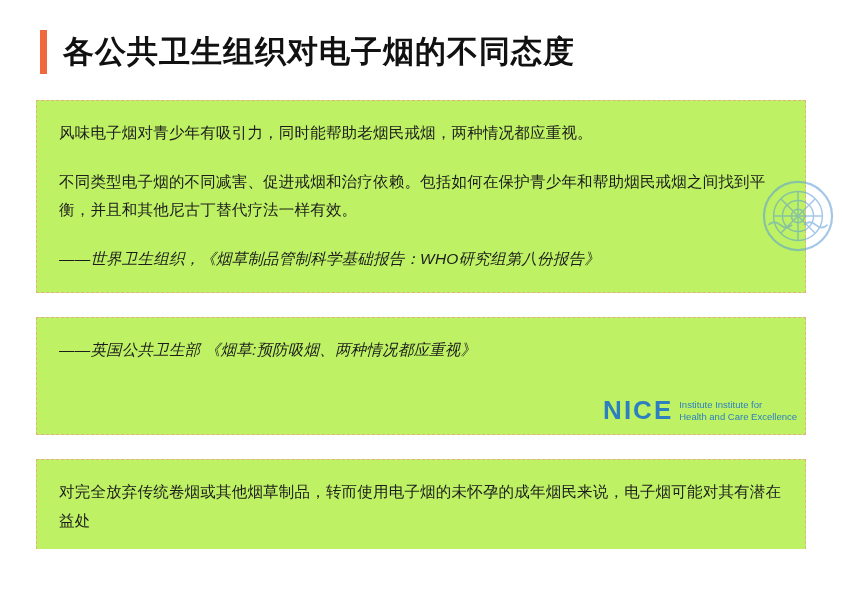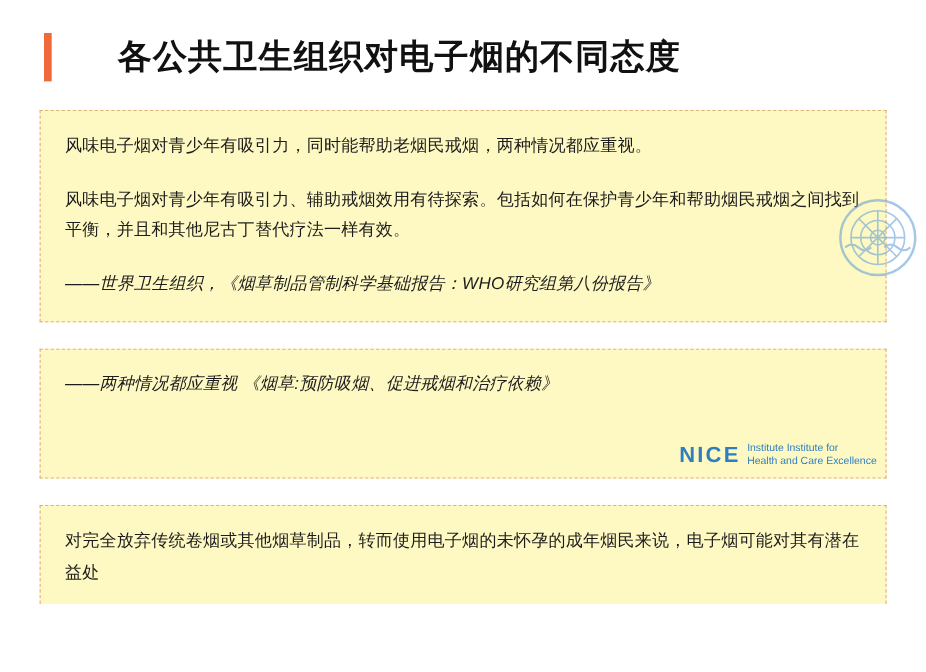--- a/index.html
+++ b/index.html
@@ -23,21 +23,20 @@
     padding: 0 36px;
   }
 
   
   .title-row {
     display: flex;
     align-items: center;
     margin-top: 30px;
     margin-bottom: 26px;
     padding-left: 4px;
-    gap: 44px;
   }
   .title-bar {
     width: 7px;
     height: 44px;
     background: #f0693c;
     margin-right: 16px;
     flex: 0 0 auto;
   }
   .title-text {
     font-size: 31px;
@@ -48,21 +47,21 @@
     white-space: nowrap;
   }
 
   
   .quote-block {
     position: relative;
     border: 1px dashed #e3b07f;
     box-sizing: border-box;
     padding: 18px 22px 14px 22px;
     margin-bottom: 24px;
-    background: #fef9c3;
+    background: #bef264;
   }
   .quote-block p {
     margin: 0 0 20px 0;
     font-size: 15.5px;
     line-height: 1.85;
     color: #1c1c1c;
     letter-spacing: 0.2px;
   }
   .quote-block p:last-child {
     margin-bottom: 0;
@@ -97,21 +96,21 @@
   }
   .nice-logo {
     position: absolute;
     right: 8px;
     bottom: 8px;
     display: flex;
     align-items: center;
     gap: 6px;
   }
   .nice-word {
-    font-size: 20px;
+    font-size: 26px;
     font-weight: bold;
     color: #2e7fbf;
     letter-spacing: 2px;
     font-family: "Liberation Sans", sans-serif;
   }
   .nice-sub {
     font-size: 9.5px;
     line-height: 1.25;
     color: #2e7fbf;
   }
@@ -122,39 +121,39 @@
 
 <div class="page">
 
   <div class="title-row">
     <div class="title-bar"></div>
     <div class="title-text">各公共卫生组织对电子烟的不同态度</div>
   </div>
 
   <div class="quote-block" id="block-who">
     <p>风味电子烟对青少年有吸引力，同时能帮助老烟民戒烟，两种情况都应重视。</p>
-    <p><span>风味电子烟对青少年有吸引力、辅助戒烟效用有待探索。包括如何在</span><b>保护青少年和帮助</b><b>烟民戒烟之间找到平衡</b><span>，并且和其他尼古丁替代疗法一样有效。</span></p>
+    <p><span>不同类型电子烟的不同减害、促进戒烟和治疗依赖。包括如何在</span><b>保护青少年和帮助</b><b>烟民戒烟之间找到平衡</b><span>，并且和其他尼古丁替代疗法一样有效。</span></p>
     <p class="source">——世界卫生组织，《烟草制品管制科学基础报告：WHO研究组第八份报告》</p>
 
     <svg class="un-logo" viewBox="0 0 100 100" aria-hidden="true">
       <circle cx="50" cy="50" r="46" fill="none" stroke="#5b9bd5" stroke-width="3"></circle>
       <circle cx="50" cy="50" r="33" fill="none" stroke="#5b9bd5" stroke-width="2"></circle>
       <circle cx="50" cy="50" r="21" fill="none" stroke="#5b9bd5" stroke-width="2"></circle>
       <circle cx="50" cy="50" r="9" fill="none" stroke="#5b9bd5" stroke-width="2"></circle>
       <line x1="50" y1="17" x2="50" y2="83" stroke="#5b9bd5" stroke-width="2"></line>
       <line x1="17" y1="50" x2="83" y2="50" stroke="#5b9bd5" stroke-width="2"></line>
       <line x1="27" y1="27" x2="73" y2="73" stroke="#5b9bd5" stroke-width="2"></line>
       <line x1="73" y1="27" x2="27" y2="73" stroke="#5b9bd5" stroke-width="2"></line>
       <path d="M10 62 Q18 55 26 62 Q34 69 42 62" fill="none" stroke="#5b9bd5" stroke-width="2.5"></path>
       <path d="M58 62 Q66 55 74 62 Q82 69 90 62" fill="none" stroke="#5b9bd5" stroke-width="2.5"></path>
     </svg>
   </div>
 
   <div class="quote-block" id="block-phe">
-    <p class="source">——两种情况都应重视 《烟草:预防吸烟、促进戒烟和治疗依赖》</p>
+    <p class="source">——英国公共卫生部 《烟草:预防吸烟、两种情况都应重视》</p>
 
     <div class="nice-logo">
       <div class="nice-word">NICE</div>
       <div class="nice-sub">
         <span>Institute Institute for</span>
         <span>Health and Care Excellence</span>
       </div>
     </div>
   </div>
 

